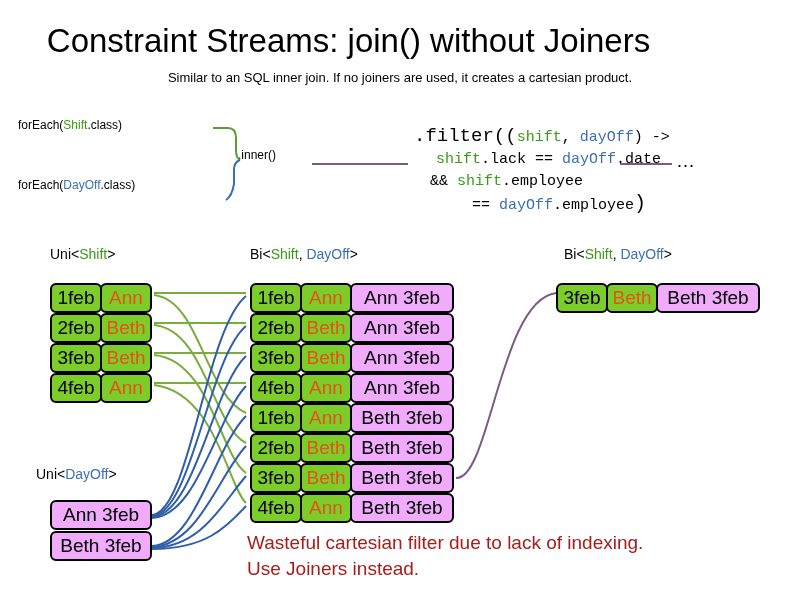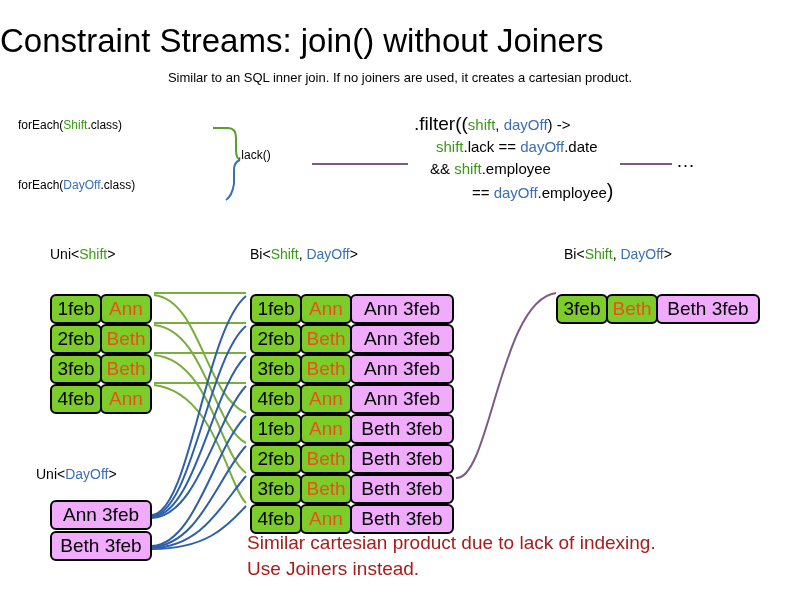--- a/index.html
+++ b/index.html
@@ -12,20 +12,21 @@
     font-family: "Liberation Sans", sans-serif;
     color: #000000;
     position: relative;
   }
   #stage { position: relative; width: 800px; height: 600px; }
 
   .abs { position: absolute; }
 
   #title {
     left: 0; top: 22px; width: 697px;
+    text-align: center;
     font-size: 33px;
     color: #000;
     white-space: nowrap;
   }
   #subtitle {
     left: 0; top: 70px; width: 800px;
     text-align: center;
     font-size: 13px;
     color: #000;
     white-space: nowrap;
@@ -34,21 +35,21 @@
   
   .code { font-size: 12px; white-space: nowrap; color: #000; }
   .code-sm { font-size: 15px; white-space: nowrap; color: #000; }
   .c-green { color: #3a9a16; }
   .c-blue  { color: #3a6fb5; }
   .c-black { color: #000000; }
 
   #foreach-shift  { left: 18px; top: 118px; }
   #foreach-dayoff { left: 18px; top: 178px; }
   #join-label     { left: 238px; top: 148px; }
-  #filter-block   { left: 414px; top: 113px; line-height: 22px; }
+  #filter-block   { left: 414px; top: 125px; line-height: 22px; font-family: Liberation Mono, monospace; }
   #filter-l1 { }
   #filter-l2 { margin-left: 22px; }
   #filter-l3 { margin-left: 16px; }
   #filter-l4 { margin-left: 58px; }
   #ellipsis { left: 676px; top: 150px; font-size: 19px; color: #000; letter-spacing:1px;}
 
   
   .colhdr { font-size: 14px; white-space: nowrap; color: #000; }
   #hdr-uni-shift  { left: 50px;  top: 246px; }
   #hdr-bi-mid     { left: 250px; top: 246px; }
@@ -66,21 +67,21 @@
     overflow: hidden;
     white-space: nowrap;
   }
   .box-green { background: #7ccc2a; }
   .box-blue  { background: #f0abfc; }
   .date  { color: #000; }
   .emp   { color: #e8521a; }
   .doff  { color: #000; }
 
   .row { position: absolute; height: 30px; }
-  .cell { position: absolute; top: 16px; height: 30px; }
+  .cell { position: absolute; top: 5px; height: 30px; }
 
   
   .s-date { left: 0;   width: 52px; }
   .s-emp  { left: 50px; width: 52px; }
 
   
   .m-date { left: 0;    width: 52px; }
   .m-emp  { left: 50px; width: 52px; }
   .m-doff { left: 100px; width: 104px; }
 
@@ -113,21 +114,21 @@
   <div class="abs" id="subtitle">Similar to an SQL inner join. If no joiners are used, it creates a cartesian product.</div>
 
   <div class="abs code" id="foreach-shift">
     <span class="c-black">forEach(</span><span class="c-green">Shift</span><span class="c-black">.class)</span>
   </div>
 
   <div class="abs code" id="foreach-dayoff">
     <span class="c-black">forEach(</span><span class="c-blue">DayOff</span><span class="c-black">.class)</span>
   </div>
 
-  <div class="abs code" id="join-label">.lack()</div>
+  <div class="abs code" id="join-label">.inner()</div>
 
   <div class="abs code-sm" id="filter-block">
     <div id="filter-l1"><span style="font-size:19px" class="c-black">.filter((</span><span class="c-green">shift</span><span class="c-black">, </span><span class="c-blue">dayOff</span><span class="c-black">) -&gt;</span></div>
     <div id="filter-l2"><span class="c-green">shift</span><span class="c-black">.lack == </span><span class="c-blue">dayOff</span><span class="c-black">.date</span></div>
     <div id="filter-l3"><span class="c-black">&amp;&amp; </span><span class="c-green">shift</span><span class="c-black">.employee</span></div>
     <div id="filter-l4"><span class="c-black">== </span><span class="c-blue">dayOff</span><span class="c-black">.employee</span><span style="font-size:20px" class="c-black">)</span></div>
   </div>
 
   <div class="abs" id="ellipsis">…</div>
 
@@ -251,17 +252,17 @@
 
   <div class="abs" id="result-stream" style="left:556px; top:278px; width:204px;">
       <div class="row" style="left: 0px; top: 0px; width: 204px;">
         <div class="cell box r-date box-green date">3feb</div>
         <div class="cell box r-emp box-green emp">Beth</div>
         <div class="cell box r-doff box-blue doff">Beth 3feb</div>
       </div>
     </div>
 
   <div class="abs" id="warn">
-    <div>Similar cartesian product due to lack of indexing.</div>
+    <div>Wasteful cartesian filter due to lack of indexing.</div>
     <div>Use Joiners instead.</div>
   </div>
 
 </div>
 
 </body></html>

